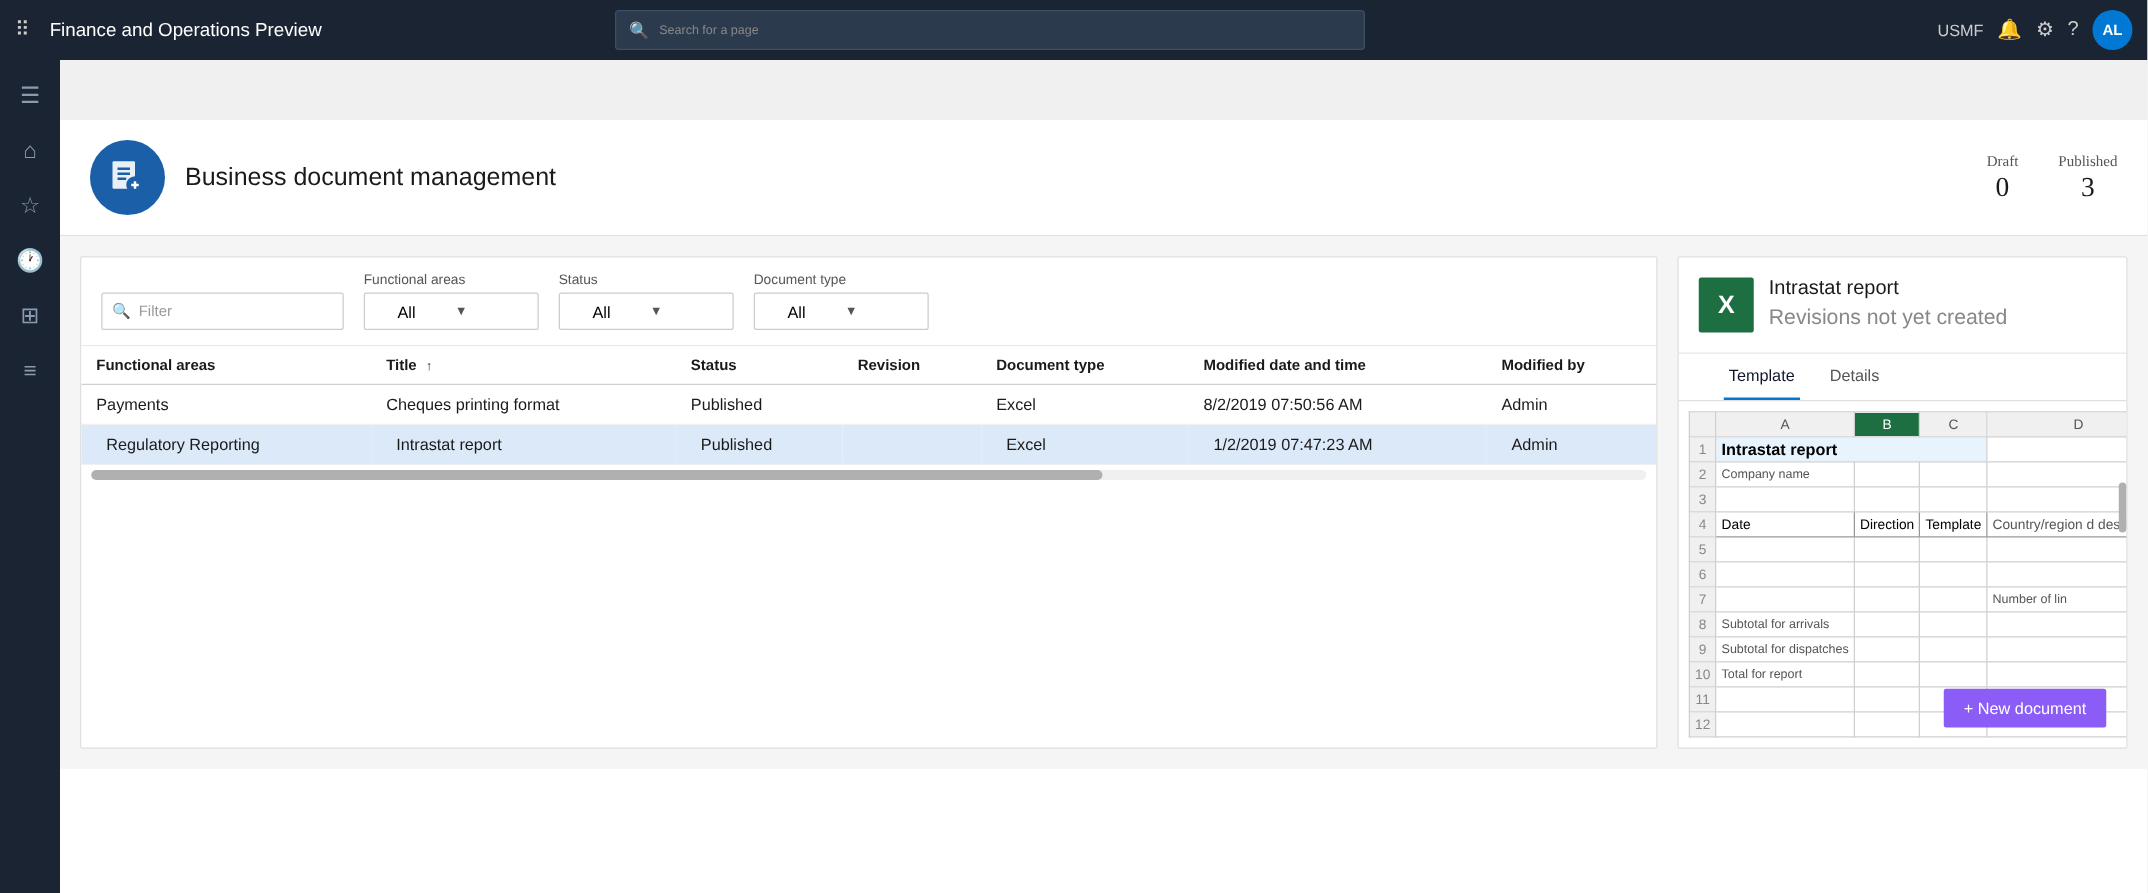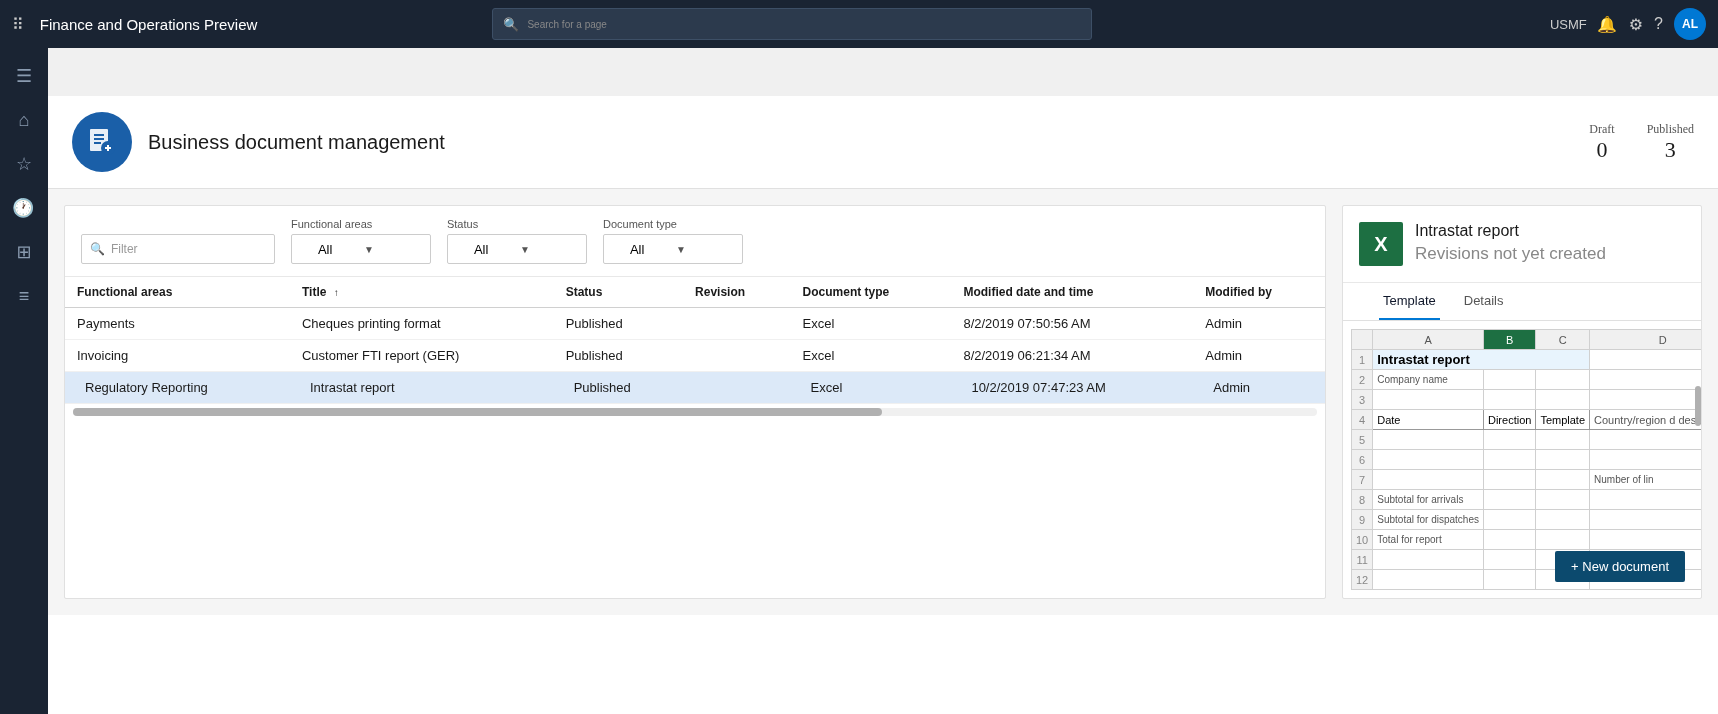--- a/index.html
+++ b/index.html
@@ -295,21 +295,21 @@
     .cell-bold { font-weight: 700; font-size: 13px; }
     .cell-small { font-size: 10px; color: #555; }
     .cell-header-label { font-weight: 500; font-size: 11px; margin-left: 48px; }
     .cell-highlight { background: #e8f4fd; }
 
     
     .new-doc-btn {
       position: absolute;
       bottom: 16px;
       right: 16px;
-      background: #0c4a6e;
+      background: #8b5cf6;
       color: white;
       border: none;
       padding: 8px 16px;
       font-size: 13px;
       cursor: pointer;
       border-radius: 2px;
       display: flex;
       align-items: center;
       gap: 6px;
     }
@@ -449,36 +449,27 @@
         <tbody id="table-body">
         <tr>
               <td>Payments</td>
               <td>Cheques printing format</td>
               <td>Published</td>
               <td></td>
               <td>Excel</td>
               <td>8/2/2019 07:50:56 AM</td>
               <td>Admin</td>
             </tr>
-            <tr>
-              <td>Invoicing</td>
-              <td>Customer FTI report (GER)</td>
-              <td>Published</td>
-              <td></td>
-              <td>Excel</td>
-              <td>8/2/2019 06:21:34 AM</td>
-              <td>Admin</td>
-            </tr>
             <tr class="selected">
               <td>Regulatory Reporting</td>
               <td>Intrastat report</td>
               <td>Published</td>
               <td></td>
               <td>Excel</td>
-              <td>10/2/2019 07:47:23 AM</td>
+              <td>1/2/2019 07:47:23 AM</td>
               <td>Admin</td>
             </tr>
           </tbody>
       </table>
 
       <div class="scroll-area">
         <div class="scroll-thumb"></div>
       </div>
     </div>
 

